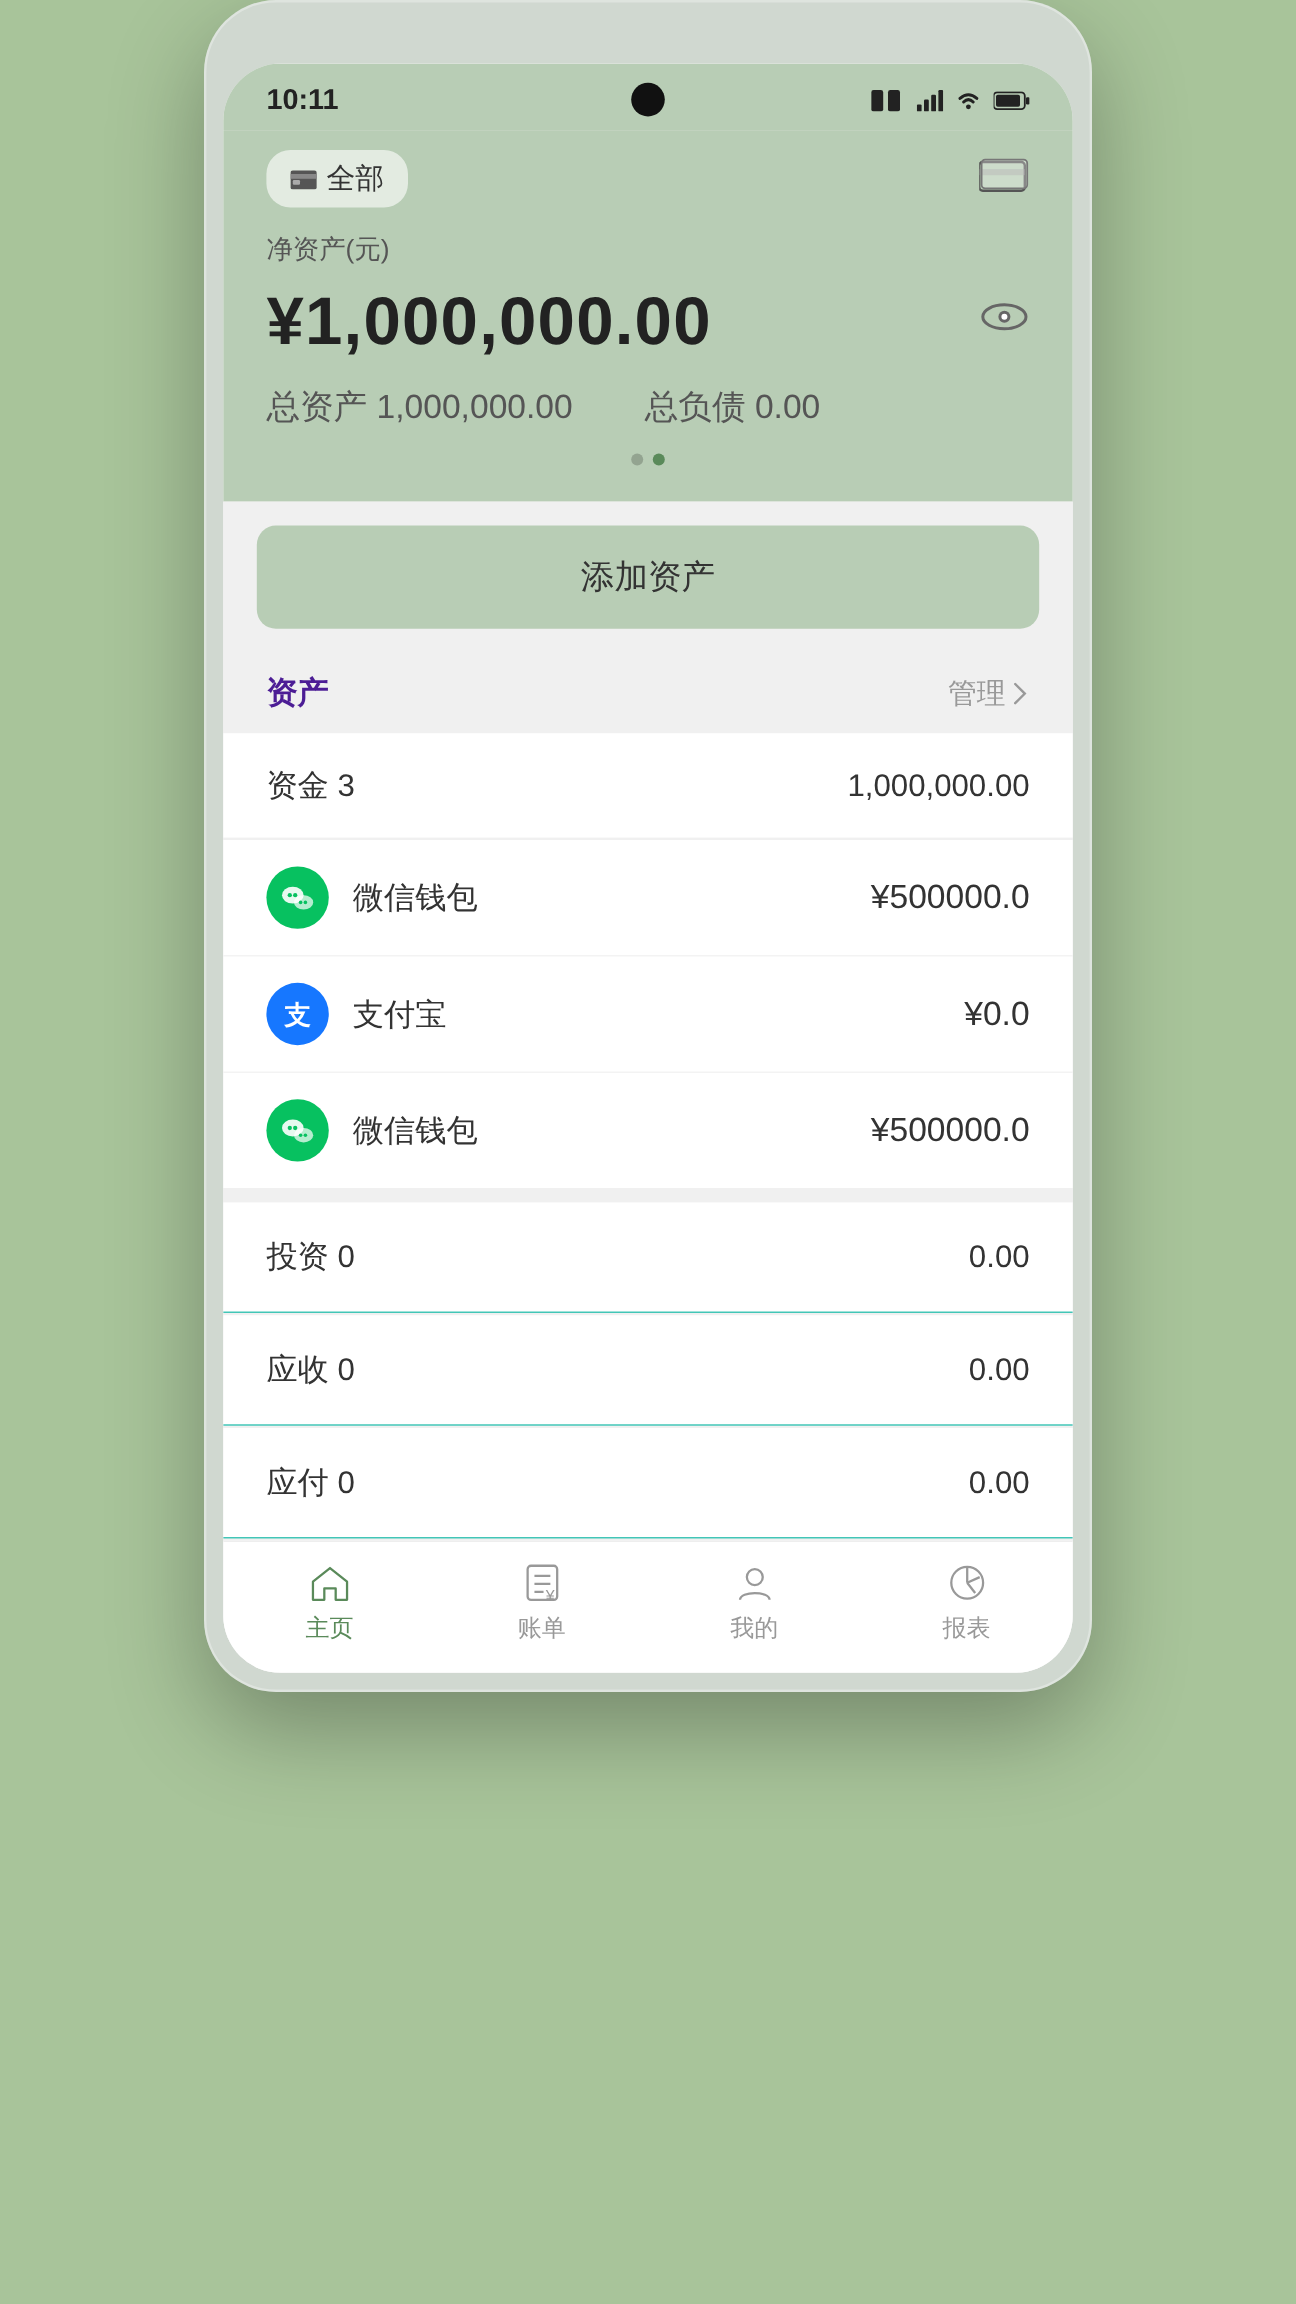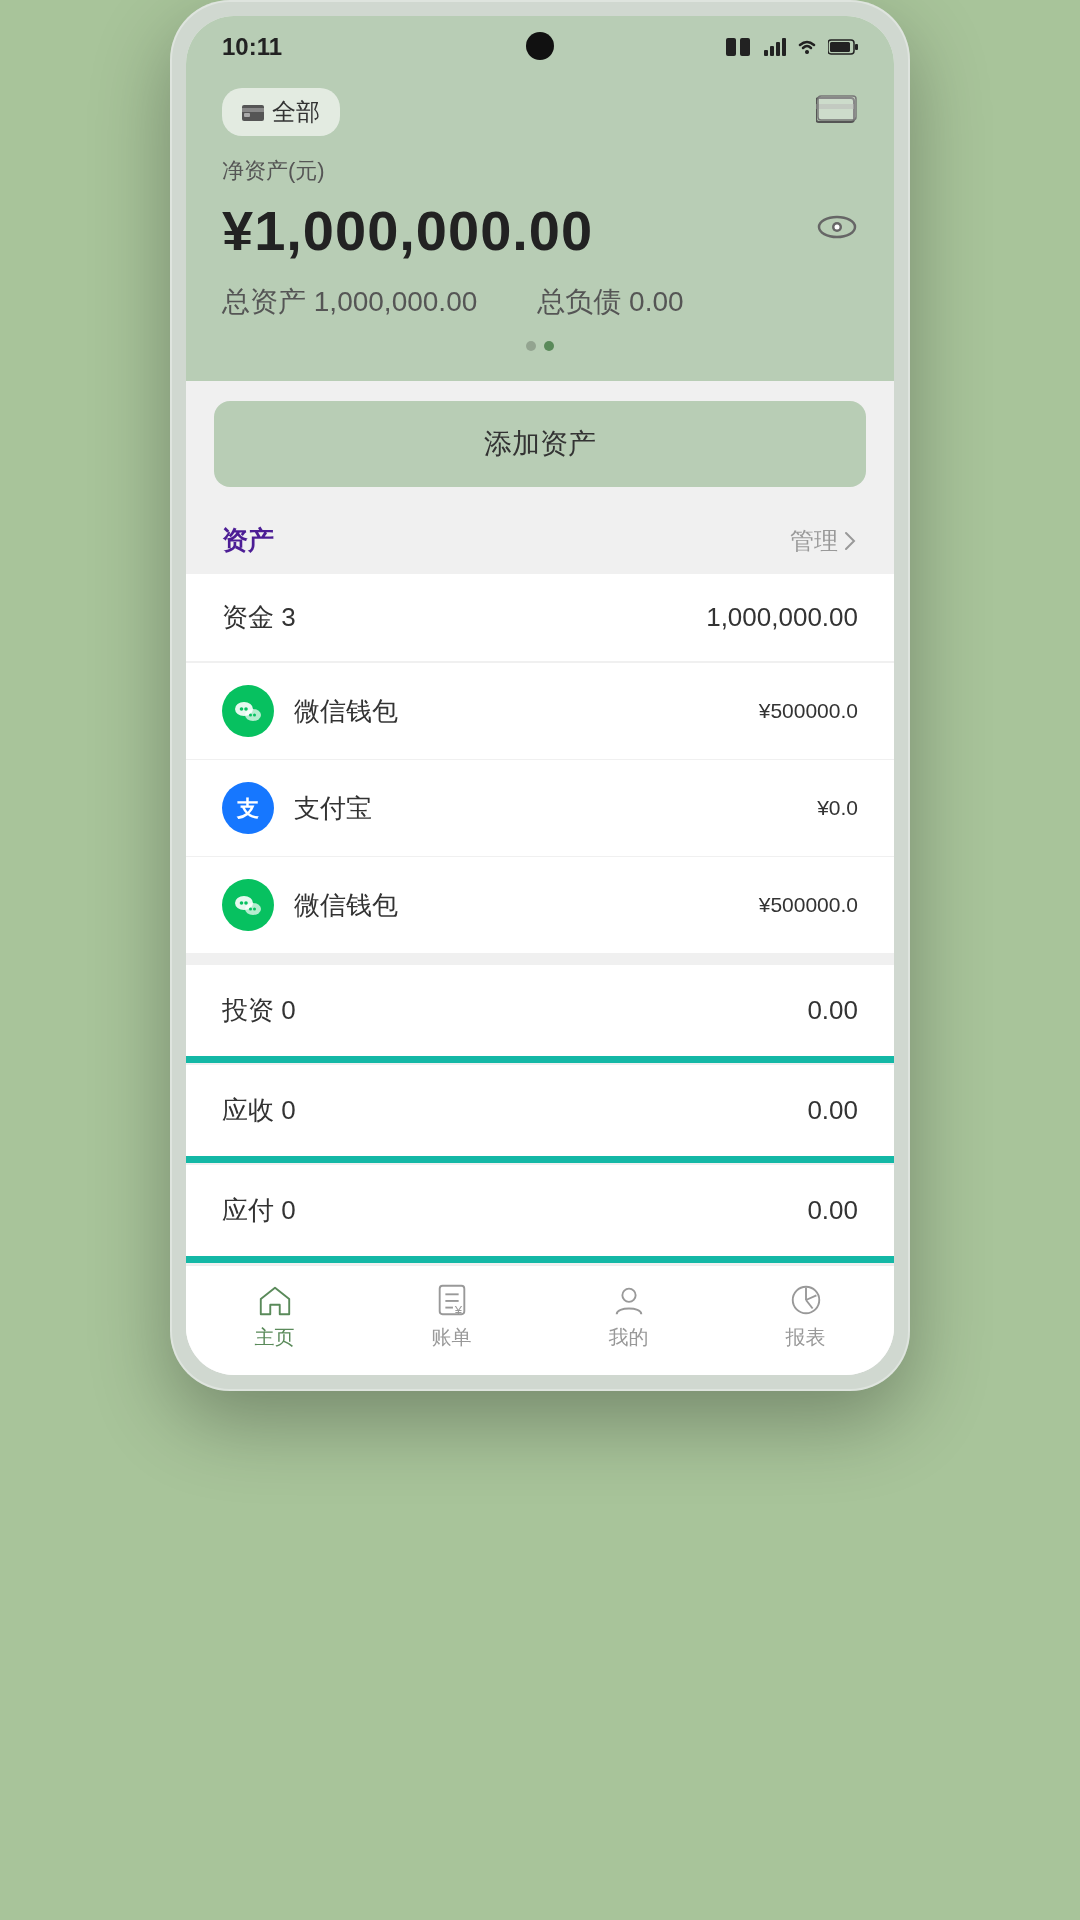--- a/index.html
+++ b/index.html
@@ -46,20 +46,21 @@
         0 30px 80px rgba(0,0,0,0.3),
         inset 0 0 0 2px rgba(255,255,255,0.3);
       position: relative;
     }
 
     .phone-inner {
       background: #f5f5f5;
       border-radius: 48px;
       overflow: hidden;
       position: relative;
+      margin-top: 37px;
     }
 
     
     .status-bar {
       background: #b8cdb5;
       display: flex;
       justify-content: space-between;
       align-items: center;
       padding: 18px 36px 12px;
       height: 56px;
@@ -248,32 +249,32 @@
     .logo-alipay {
       background: #1677FF;
     }
 
     .asset-name {
       font-size: 26px;
       color: #333;
     }
 
     .asset-amount {
-      font-size: 21px;
+      font-size: 28px;
       color: #333;
     }
 
     .asset-category {
       display: flex;
       justify-content: space-between;
       align-items: center;
       padding: 28px 36px;
       background: white;
       margin-bottom: 2px;
-      border-bottom: 7px solid #14b8a6;
+      border-bottom: 1px solid #14b8a6;
     }
 
     .category-name {
       font-size: 26px;
       color: #333;
     }
 
     .category-amount {
       font-size: 26px;
       color: #333;

